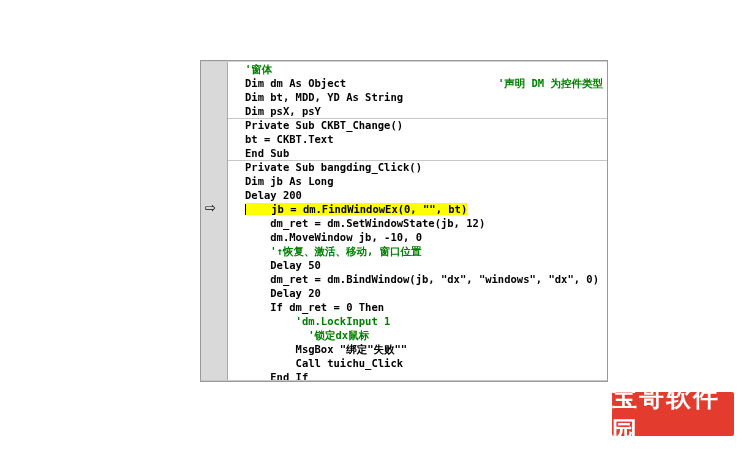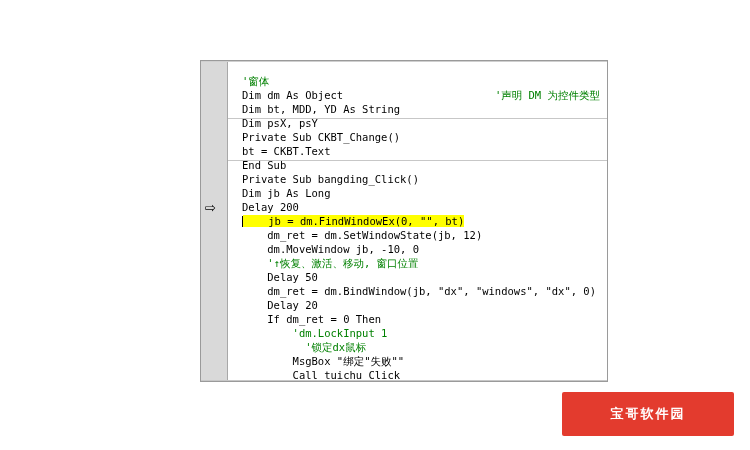--- a/index.html
+++ b/index.html
@@ -70,27 +70,28 @@
   }
 
   #code-area {
     flex: 1;
     position: relative;
     background: #ffffff;
     overflow: hidden;
   }
 
   pre#code-text {
-    margin: 12px;
-    padding: 0 0 0 2px;
+    margin: 0;
+    padding: 0 0 0 17px;
     font-family: "DejaVu Sans Mono", monospace;
     font-size: 10.5px;
     line-height: 14px;
     color: #000000;
     white-space: pre;
+    font-weight: bold;
   }
 
   .code-line {
     height: 14px;
     line-height: 14px;
     white-space: pre;
     font-family: "DejaVu Sans Mono", monospace;
     font-size: 10.5px;
   }
   .comment { color: #008000; }
@@ -118,26 +119,26 @@
   #editor-bottom-rule {
     height: 1px;
     background: #c7c7c7;
   }
 
   
   #watermark {
     position: absolute;
     right: 16px;
     bottom: 14px;
-    width: 172px;
+    width: 122px;
     height: 44px;
     background: #e33b2e;
     color: #ffffff;
     font-family: "Liberation Sans", sans-serif;
-    font-size: 13px;
+    font-size: 25px;
     font-weight: bold;
     letter-spacing: 2px;
     display: flex;
     align-items: center;
     justify-content: center;
     border-radius: 2px;
   }
 </style>
 </head>
 <body>

